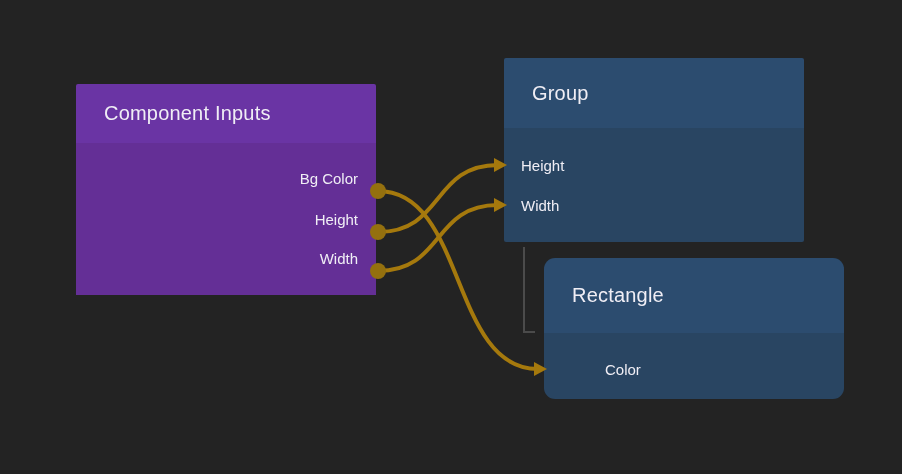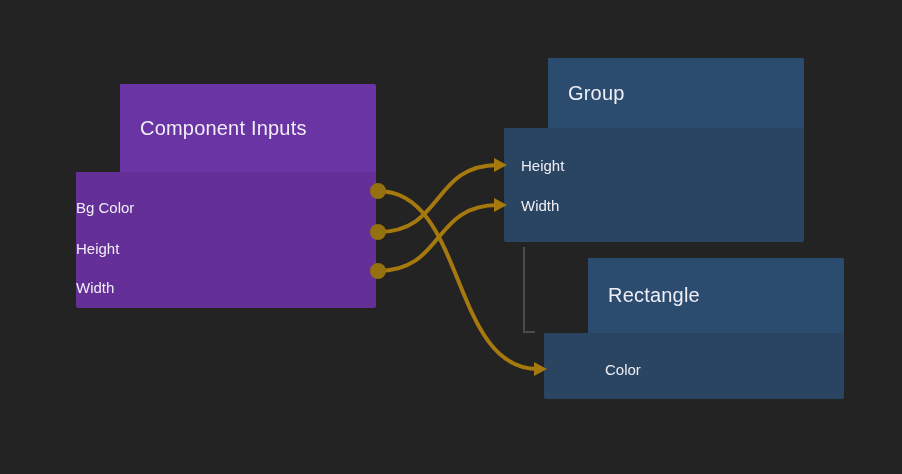--- a/index.html
+++ b/index.html
@@ -14,23 +14,22 @@
     background: var(--canvas-bg, #232323);
   }
   .node {
     position: absolute;
     border-radius: 2px;
     overflow: hidden;
   }
   .node-header {
     display: flex;
     align-items: center;
-    padding-left: 20px;
+    padding-left: 28px;
     width: 100%;
-    margin-left: 44px;
   }
   .node-title {
     font-size: 20px;
     font-weight: 400;
     letter-spacing: 0.2px;
     color: var(--node-text, #f0eef5);
     white-space: nowrap;
   }
   .node.purple .node-header { background: var(--purple-header, #6a34a4); }
   .node.purple .node-body   { background: var(--purple-body, #642f96); }
@@ -43,37 +42,37 @@
   .port-row {
     position: absolute;
     left: 0; right: 0;
     height: 40px;
     display: flex;
     align-items: center;
     font-size: 15px;
     color: var(--node-text, #f0eef5);
     white-space: nowrap;
   }
-  .port-row.output { padding-right: 18px; }
+  .port-row.output { justify-content: flex-end; padding-right: 18px; }
   .port-row.input  { justify-content: flex-start; padding-left: 17px; }
   svg.wire-layer {
     position: absolute;
     left: 0; top: 0;
     width: 902px; height: 474px;
     pointer-events: none;
   }
   svg.wire-layer .wire { pointer-events: stroke; }
 </style>
 </head>
 <body>
 
 <div class="canvas">
   <div id="nodes-layer">
       <div class="node purple" style="left: 76px; top: 84px; width: 300px; height: 224px;">
-        <div class="node-header" style="height: 88px;">
+        <div class="node-header" style="height: 59px;">
           <div class="node-title">Component Inputs</div>
         </div>
         <div class="node-body" style="height: 152px;">
           <div class="port-row output" style="top: 15px;">
             <span>Bg Color</span>
           </div>
           <div class="port-row output" style="top: 56px;">
             <span>Height</span>
           </div>
           <div class="port-row output" style="top: 95px;">
@@ -87,21 +86,21 @@
         </div>
         <div class="node-body" style="height: 114px;">
           <div class="port-row input" style="top: 17px;">
             <span>Height</span>
           </div>
           <div class="port-row input" style="top: 57px;">
             <span>Width</span>
           </div>
         </div>
       </div>
-      <div class="node blue" style="left: 544px; top: 258px; width: 300px; height: 141px;">
+      <div class="node blue" style="left: 544px; top: 258px; width: 300px; height: 141px; border-radius: 11px;">
         <div class="node-header" style="height: 75px;">
           <div class="node-title">Rectangle</div>
         </div>
         <div class="node-body" style="height: 66px;">
           <div class="port-row input" style="top: 16px; margin-left: 44px;">
             <span>Color</span>
           </div>
         </div>
       </div>
     </div>

